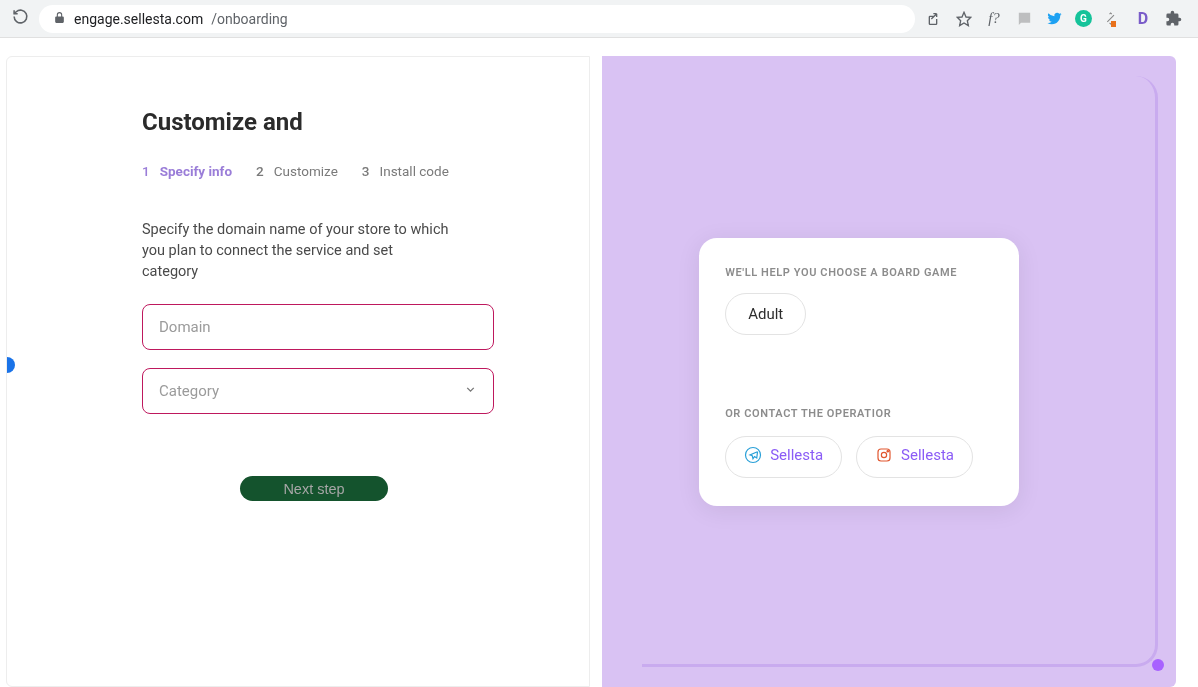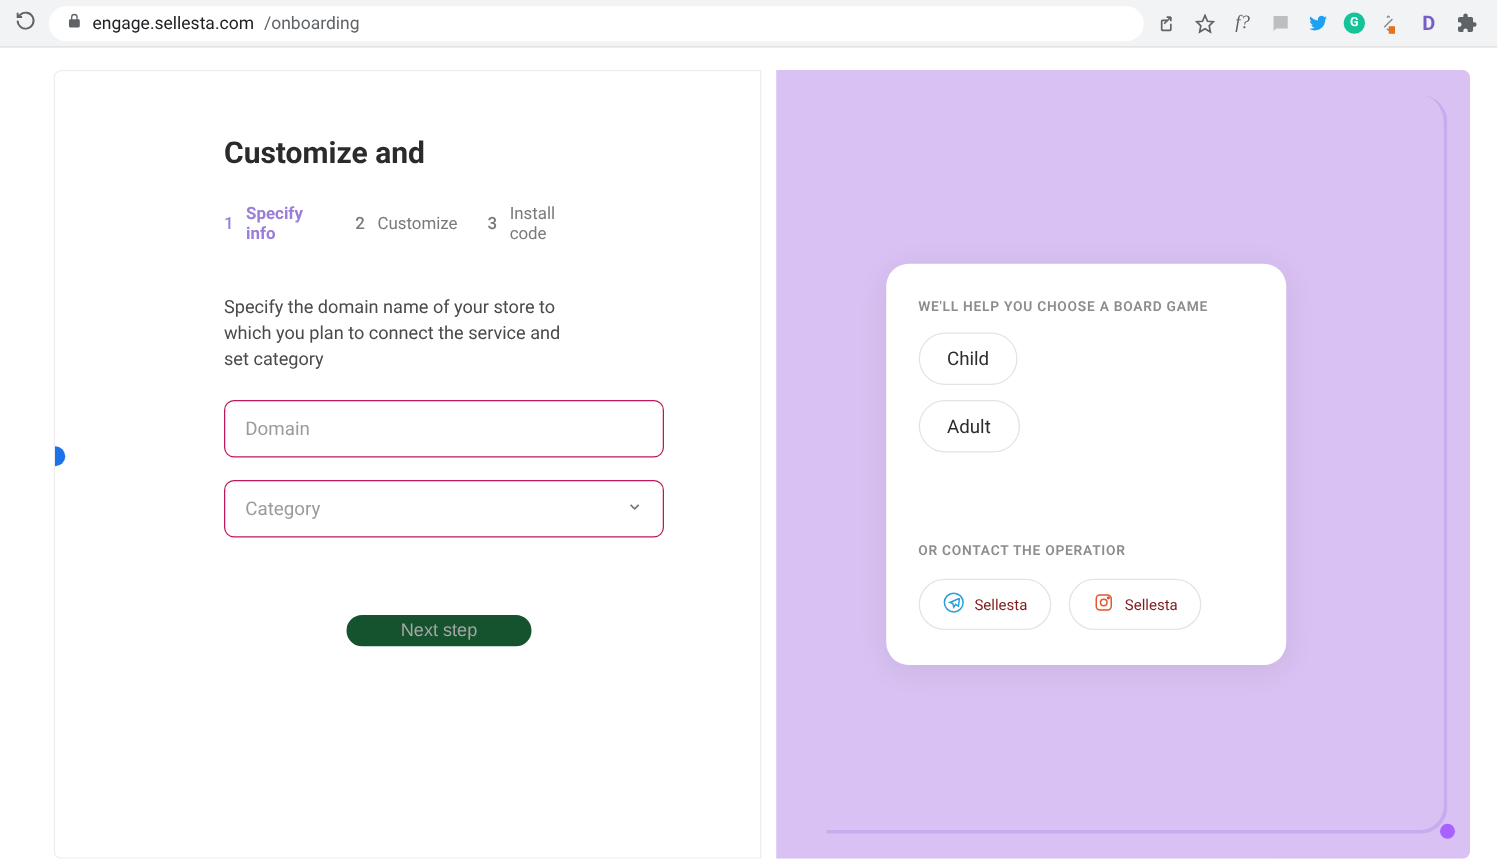--- a/index.html
+++ b/index.html
@@ -38,21 +38,20 @@
     .url-path { color: #5f6368; }
     .ext-icons { display: flex; align-items: center; gap: 12px; padding-right: 4px; }
     .ext-icon { width: 18px; height: 18px; display: flex; align-items: center; justify-content: center; font-size: 14px; }
 
     
     .content-area {
       display: flex;
       height: calc(100% - 38px);
       padding-top: 18px;
       gap: 12px;
-      padding-left: 37px;
     }
     .left-panel {
       width: 50%;
       padding: 50px 140px 0 135px;
       position: relative;
       border: 1px solid #ededed;
       border-radius: 6px 0 0 6px;
       margin-left: 6px;
       overflow-y: auto;
     }
@@ -176,27 +175,27 @@
     .contact-caption {
       font-size: 11px;
       letter-spacing: 0.6px;
       color: #8c8c8c;
       font-weight: 600;
       margin-bottom: 16px;
     }
     .contact-buttons { display: flex; gap: 14px; }
     .contact-btn {
       display: flex;
-      align-items: center;
+      align-items: flex-start;
       gap: 8px;
       border: 1px solid #e3e3e3;
       border-radius: 22px;
       padding: 9px 18px;
-      font-size: 12px;
-      color: #7f1d1d;
+      font-size: 15px;
+      color: #8b5cf6;
       background: #fff;
       cursor: pointer;
     }
     .tg-icon { width: 18px; height: 18px; }
     .ig-icon { width: 18px; height: 18px; }
     .purple-dot {
       position: absolute;
       right: 12px;
       bottom: 16px;
       width: 12px;
@@ -305,21 +304,20 @@
     <button class="next-btn">Next step</button>
   </div>
 
   <div class="right-panel">
     <div class="right-deco-border"></div>
 
     <div class="widget-card">
       <div class="widget-caption">WE'LL HELP YOU CHOOSE A BOARD GAME</div>
 
       <div class="options">
-        <div class="option-pill">Child</div>
         <div class="option-pill">Adult</div>
       </div>
 
       <div class="contact-caption">OR CONTACT THE OPERATIOR</div>
 
       <div class="contact-buttons">
         <div class="contact-btn">
           <span>
             <svg class="tg-icon" viewBox="0 0 24 24" fill="none" stroke="#2aa0d8" stroke-width="1.6">
                 <circle cx="12" cy="12" r="10"></circle>

